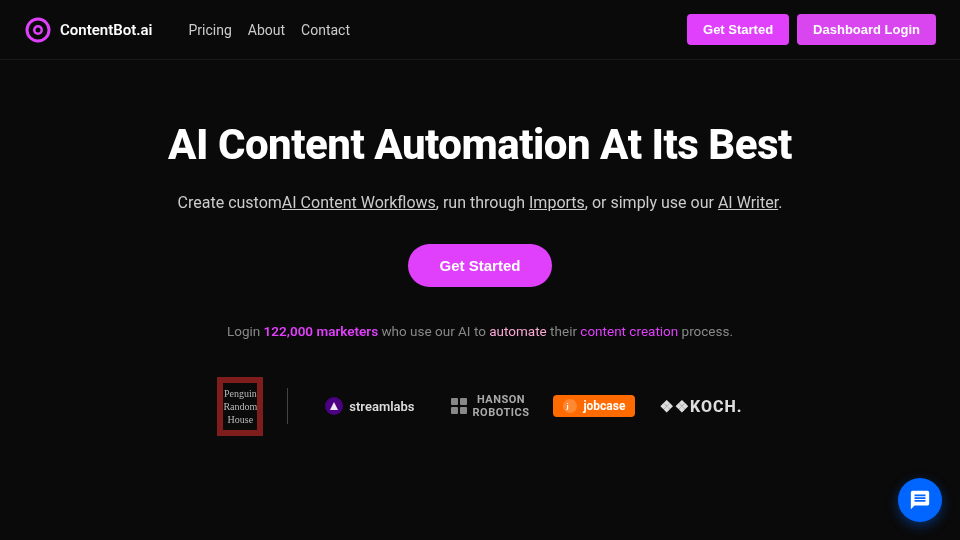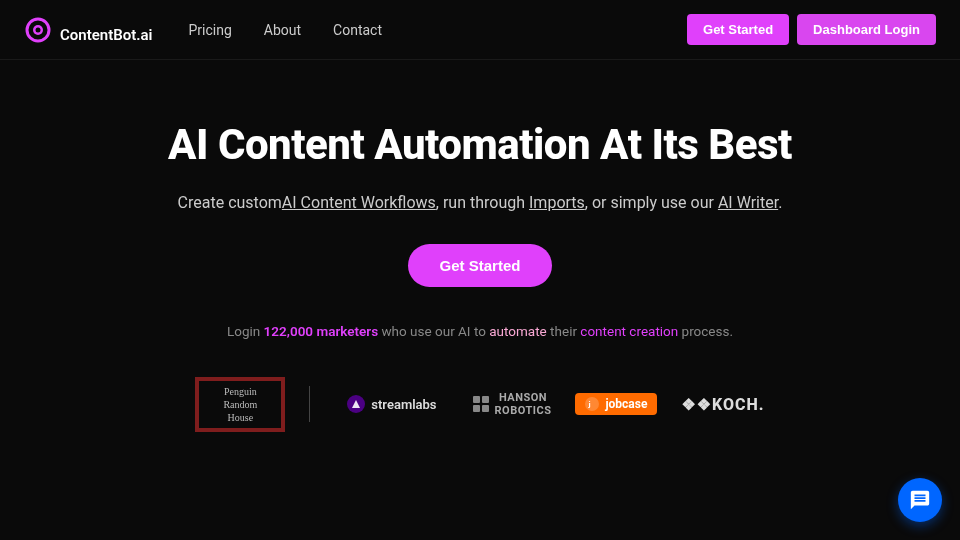--- a/index.html
+++ b/index.html
@@ -23,36 +23,36 @@
       background: #0a0a0a;
       border-bottom: 1px solid #1a1a1a;
     }
     .nav-left {
       display: flex;
       align-items: center;
       gap: 36px;
     }
     .logo {
       display: flex;
-      align-items: flex-end;
+      align-items: center;
       gap: 8px;
     }
     .logo-icon {
       width: 28px;
       height: 28px;
     }
     .logo-text {
       font-size: 15px;
       font-weight: 600;
       color: #fff;
     }
     .nav-links {
       display: flex;
       align-items: center;
-      gap: 32px;
+      gap: 16px;
     }
     .nav-link {
       color: #ccc;
       font-size: 14px;
       cursor: pointer;
       text-decoration: none;
     }
     .nav-right {
       display: flex;
       align-items: center;
@@ -145,22 +145,22 @@
       align-items: center;
       gap: 6px;
       color: #999;
       font-size: 12px;
     }
     .logo-item.penguin {
       font-size: 10px;
       line-height: 1.3;
       color: #bbb;
       font-family: serif;
-      border: 4px solid #7f1d1d;
-      padding: 4px 24px;
+      border: 6px solid #7f1d1d;
+      padding: 4px 0;
     }
     .logo-item.streamlabs {
       font-size: 13px;
       font-weight: 600;
       color: #ddd;
       padding-left: 13px;
     }
     .logo-item.jobcase {
       background: #ff6b00;
       color: #fff;

